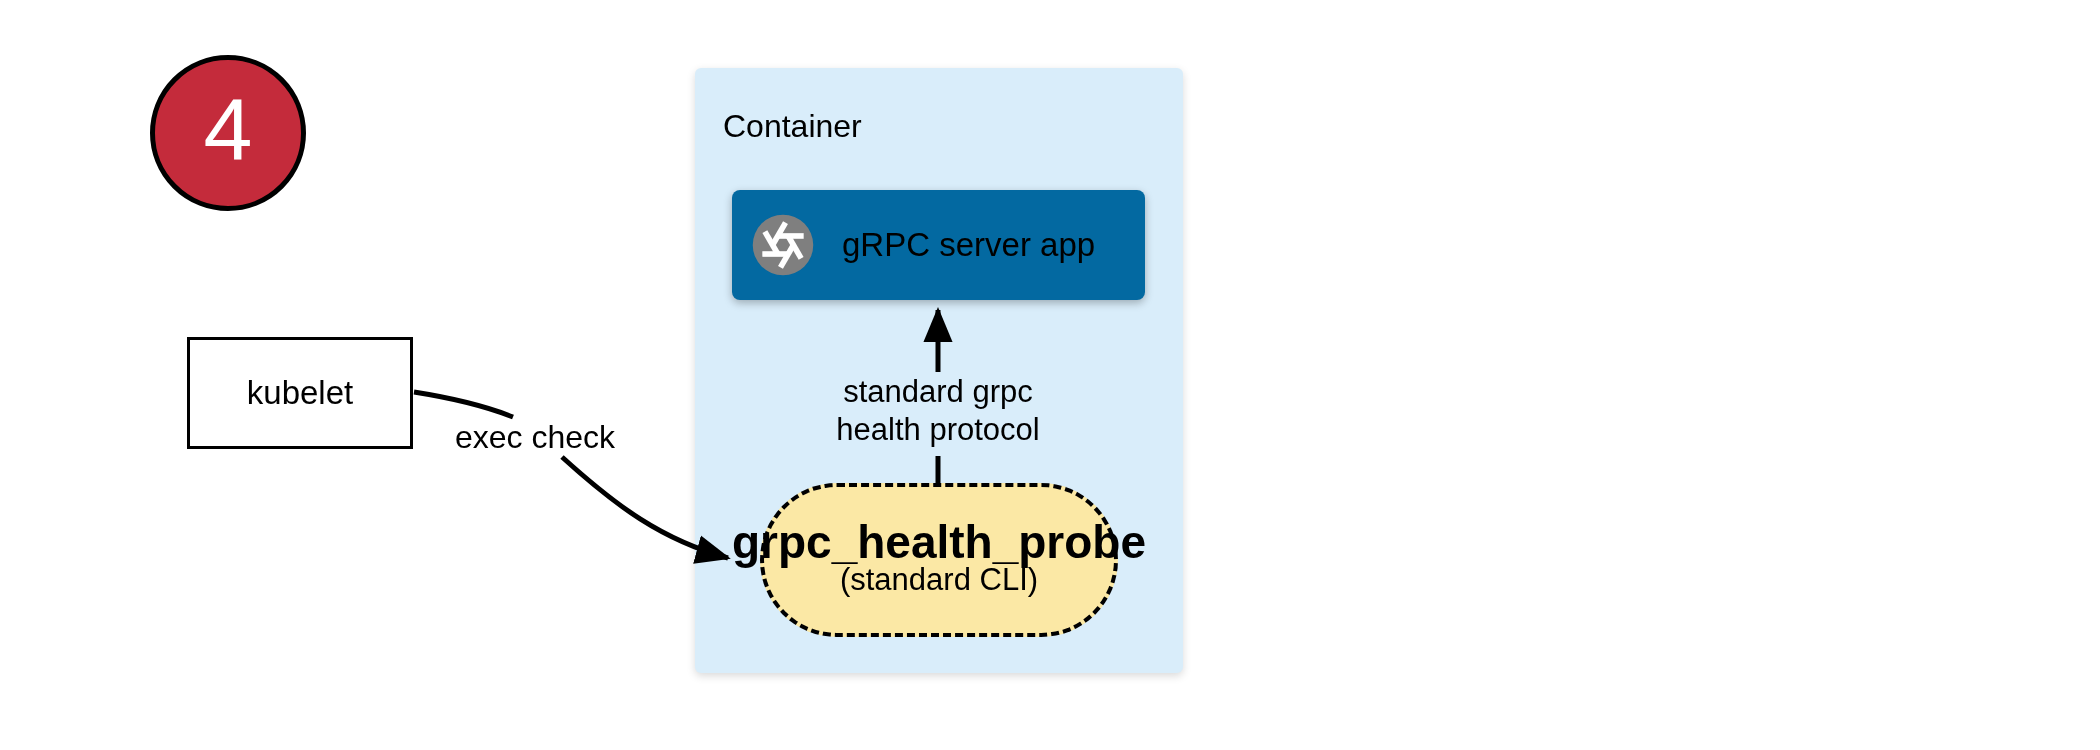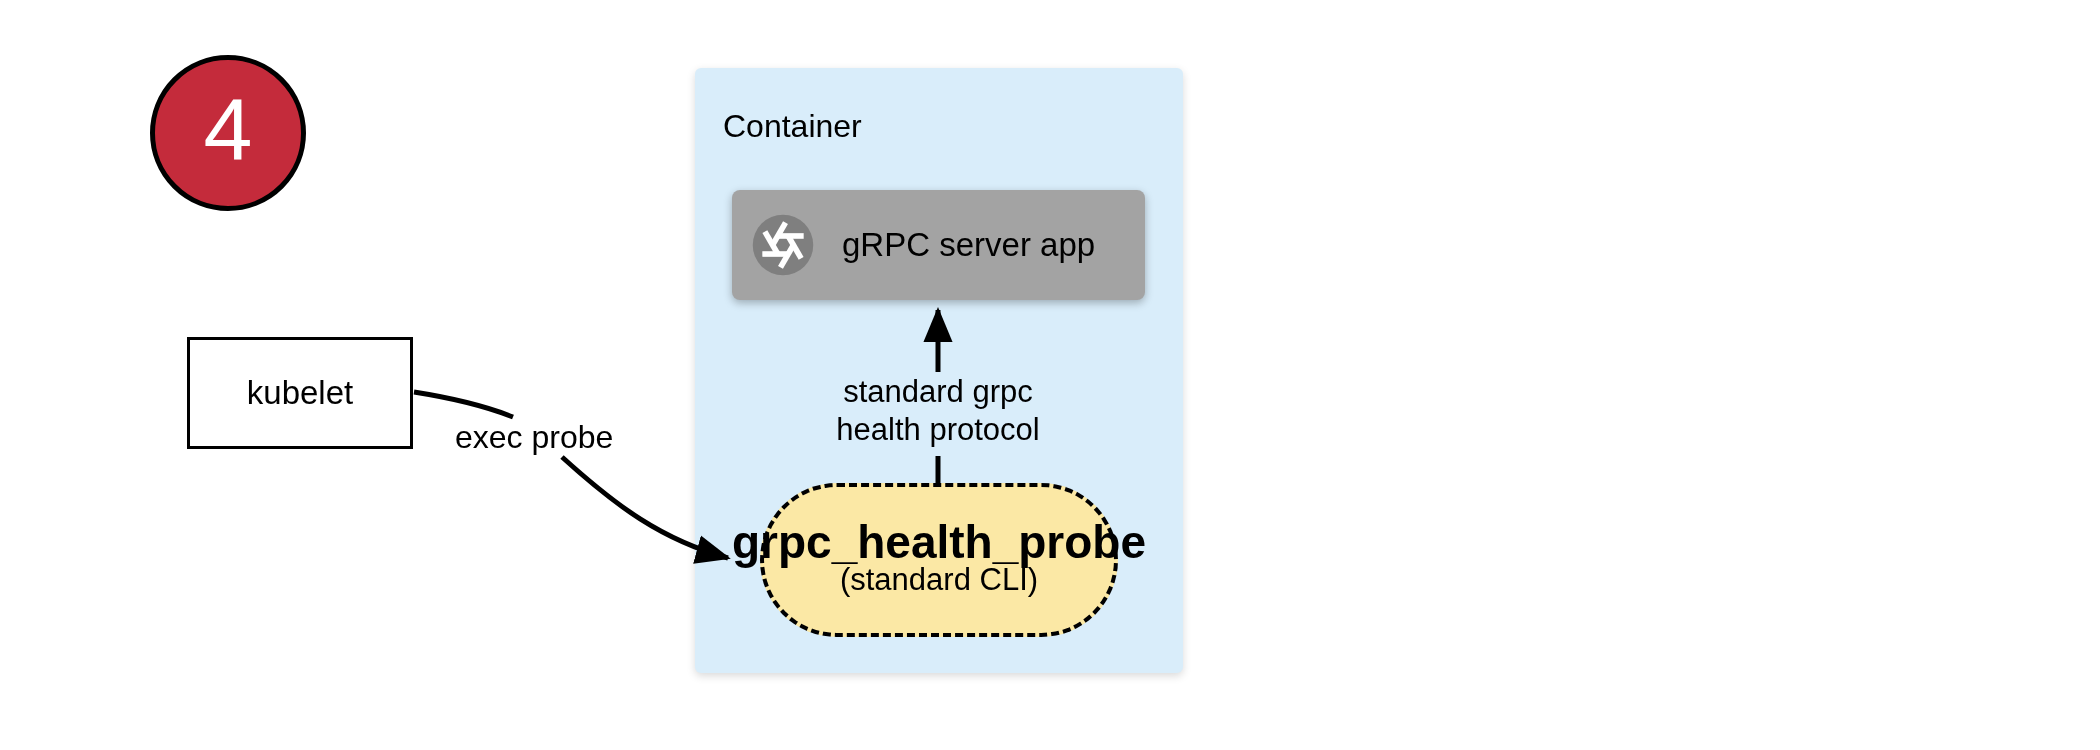--- a/index.html
+++ b/index.html
@@ -50,21 +50,21 @@
   }
   .container-title{
     left:723px;top:108px;
     font-size:32px;
   }
 
   
   .server-box{
     left:732px;top:190px;width:413px;height:110px;
     box-sizing:border-box;
-    background:#a3a3a3;border-radius:8px;
+    background:#0369a1;border-radius:8px;
     box-shadow:0 3px 9px rgba(0,0,0,0.28);
     display:flex;align-items:center;
     padding-left:18px;
   }
   .server-box .icon-wrap{width:66px;height:66px;flex:0 0 auto;}
   .server-box .label{font-size:33px;margin-left:26px;}
 
   
   .protocol-label{
     left:788px;top:373px;width:300px;
@@ -103,21 +103,21 @@
 <div id="canvas">
 
   <div class="abs step-badge">
     <span>4</span>
   </div>
 
   <div class="abs kubelet-box">
     <span>kubelet</span>
   </div>
 
-  <div class="abs exec-label"><b>exec</b><span> probe</span></div>
+  <div class="abs exec-label"><b>exec</b><span> check</span></div>
 
   <div class="abs container-box"></div>
   <div class="abs container-title">Container</div>
 
   <div class="abs server-box">
     <span class="icon-wrap">
       <svg width="66" height="66" viewBox="0 0 24 24">
         <circle cx="12" cy="12" r="11" fill="#7f7f7f"></circle>
         <g transform="translate(12,12) scale(0.82) translate(-12,-12)" stroke="#ffffff" stroke-width="2.5" fill="none">
           <line x1="14.31" y1="8" x2="20.05" y2="17.94"></line>

